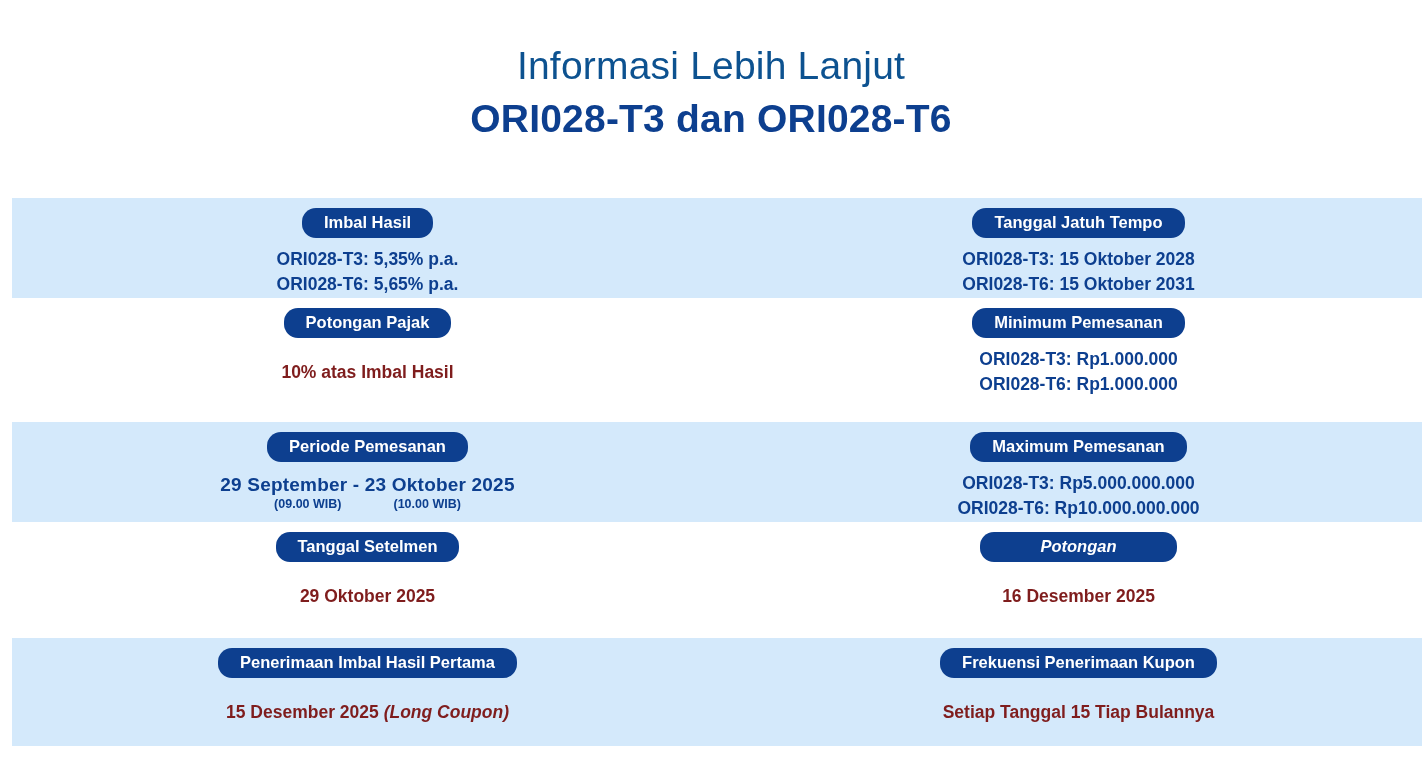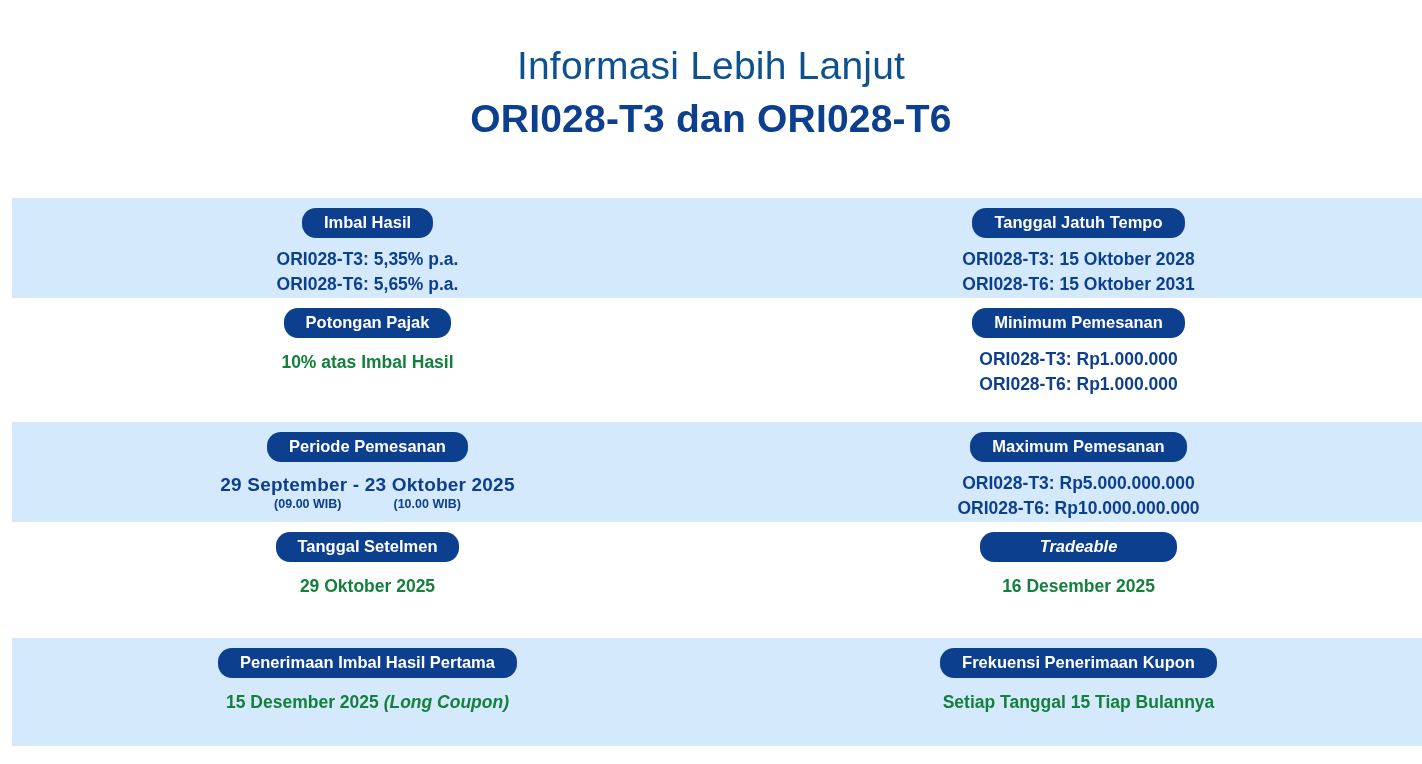--- a/index.html
+++ b/index.html
@@ -89,24 +89,24 @@
     margin-top: 9px;
     color: #0d3f8f;
     font-size: 17.5px;
     font-weight: bold;
     line-height: 1.45;
   }
   .vals .v {
     display: block;
   }
   .single-val {
-    margin-top: 14px;
+    margin-top: 24px;
     font-size: 17.5px;
     font-weight: bold;
-    color: #15803d;
+    color: #7f1d1d;
   }
   .period-val {
     margin-top: 12px;
     font-size: 19px;
     font-weight: bold;
     color: #0d3f8f;
     letter-spacing: 0.2px;
   }
   .period-sub {
     margin-top: 1px;
@@ -194,21 +194,21 @@
       </div>
     </div>
 
     <div class="band plain band-4">
       <div class="band-inner">
         <div class="col">
           <div class="pill">Tanggal Setelmen</div>
           <div class="single-val">29 Oktober 2025</div>
         </div>
         <div class="col">
-          <div class="pill italic">Tradeable</div>
+          <div class="pill italic">Potongan</div>
           <div class="single-val">16 Desember 2025</div>
         </div>
       </div>
     </div>
 
     <div class="band shaded band-5">
       <div class="band-inner">
         <div class="col">
           <div class="pill">Penerimaan Imbal Hasil Pertama</div>
           <div class="single-val"><span>15 Desember 2025 </span><span class="long-coupon">(Long Coupon)</span></div>

